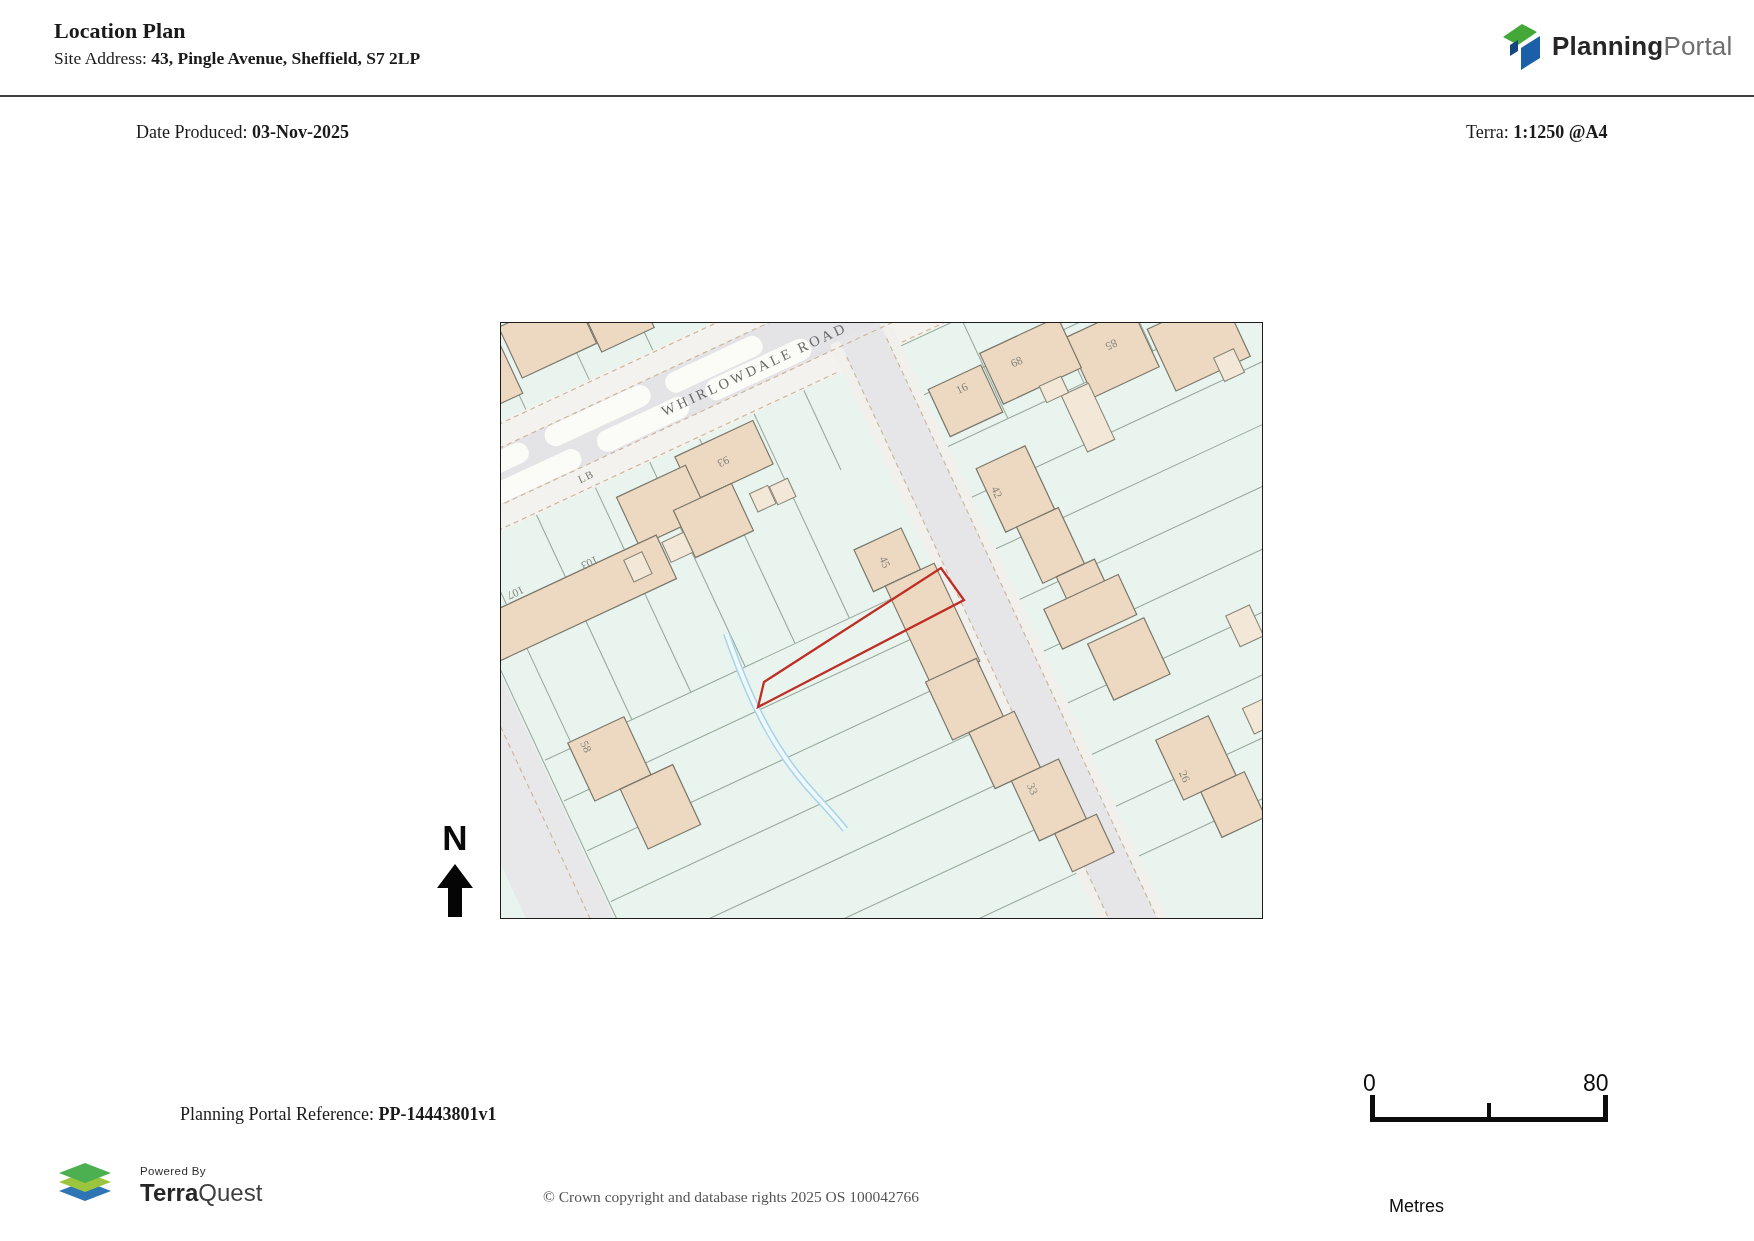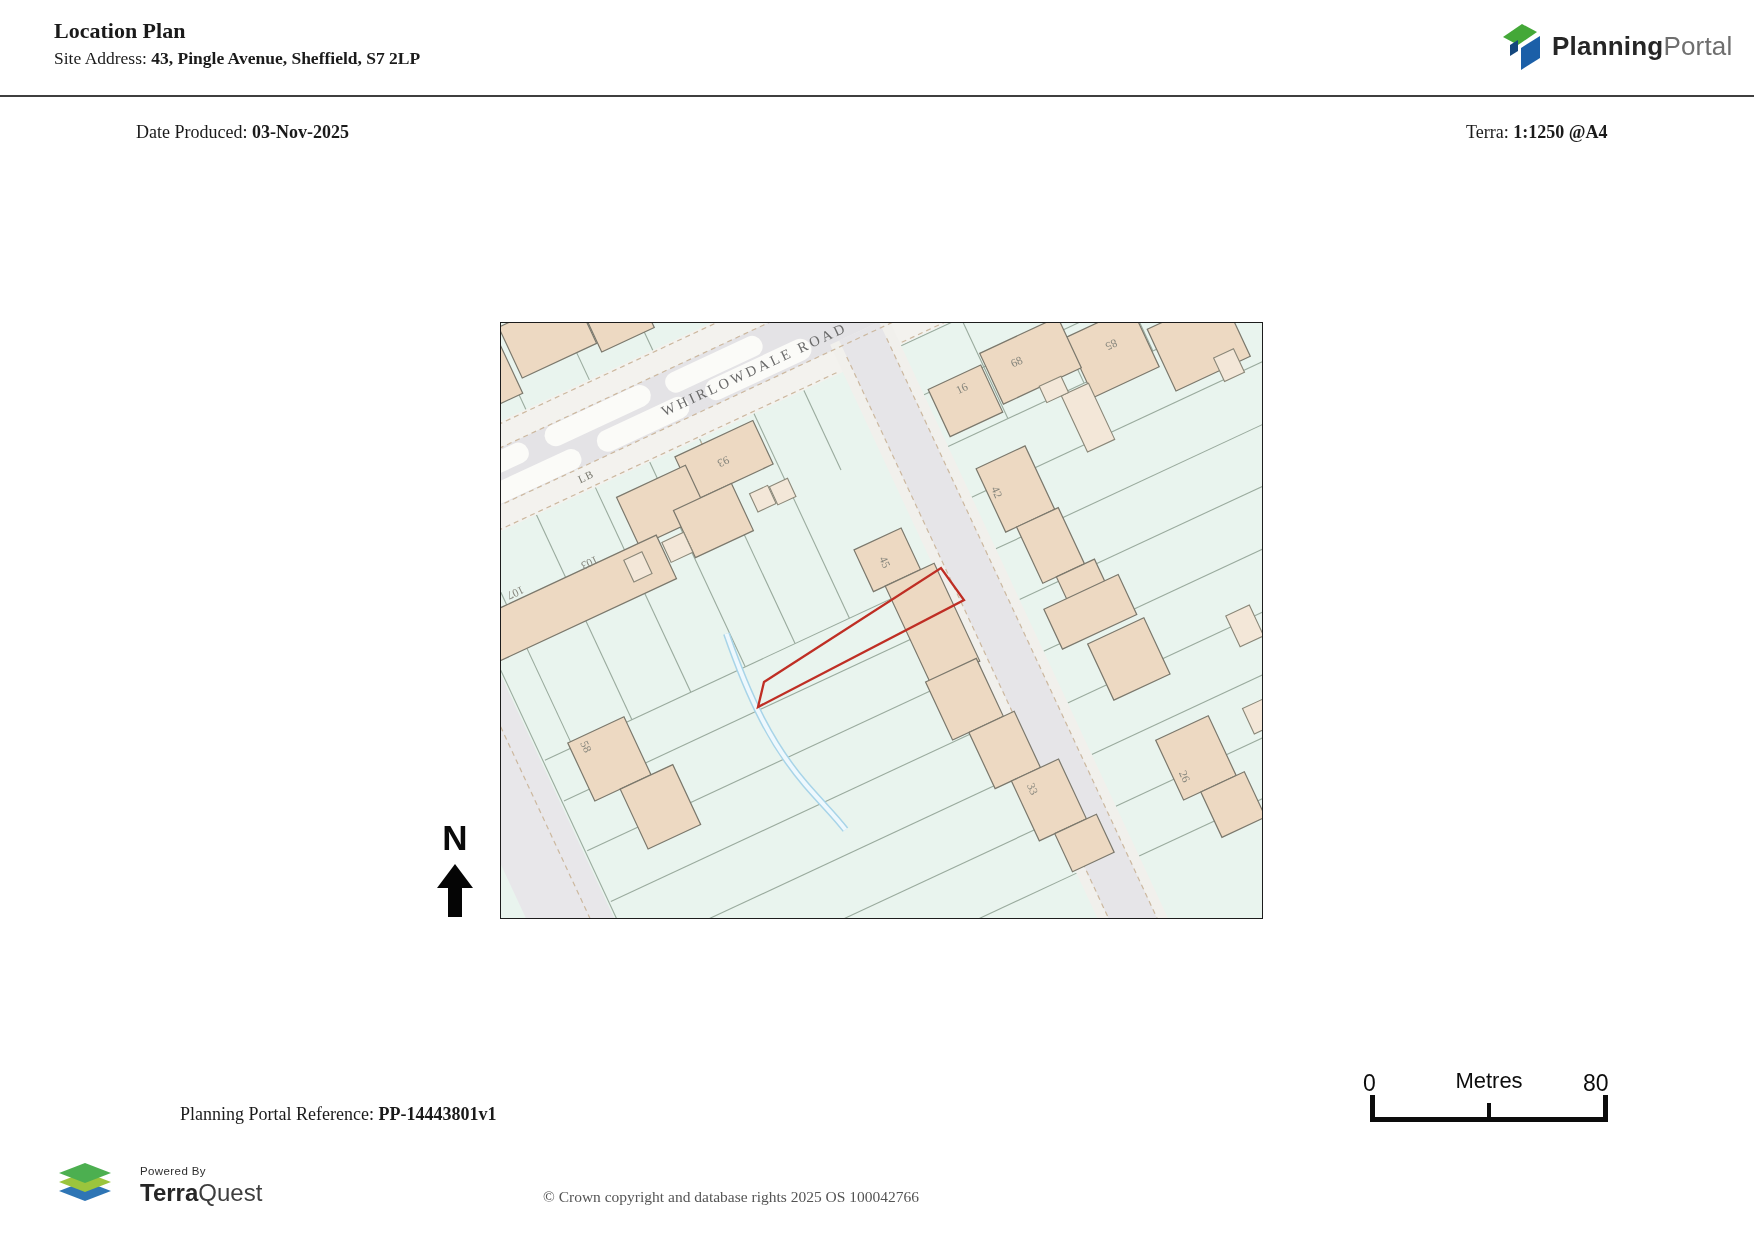--- a/index.html
+++ b/index.html
@@ -40,21 +40,21 @@
   .copyright{left:0;top:1188px;width:1462px;text-align:center;font-size:15.5px;color:#545454;}
 
   
   .sb{font-family:"Liberation Sans",sans-serif;color:#0c0c0c;}
   .sb-bar{left:1370px;top:1117px;width:238px;height:5px;background:#0c0c0c;}
   .sb-tick-l{left:1370px;top:1095px;width:5px;height:27px;background:#0c0c0c;}
   .sb-tick-r{left:1603px;top:1095px;width:5px;height:27px;background:#0c0c0c;}
   .sb-tick-m{left:1487px;top:1103px;width:4px;height:19px;background:#0c0c0c;}
   .sb-zero{left:1363px;top:1070px;font-size:23px;}
   .sb-fifty{left:1583px;top:1070px;font-size:23px;}
-  .sb-unit{left:1389px;top:1068px;width:200px;text-align:center;font-size:22px;}
+  .sb-unit{left:1389px;top:1196px;width:200px;text-align:left;font-size:18px;}
 
   
   .tq{left:58px;top:1163px;display:flex;align-items:flex-start;gap:28px;font-family:"Liberation Sans",sans-serif;}
   .tq-text{line-height:1;}
   .tq-powered{font-size:11.5px;color:#2e2e2e;letter-spacing:.4px;margin-top:3px;}
   .tq-name{font-size:24px;margin-top:3px;text-align:center;}
   .tq-name .t1{font-weight:700;color:#262626;}
   .tq-name .t2{font-weight:400;color:#3e3e3e;}
 </style>
 </head>

